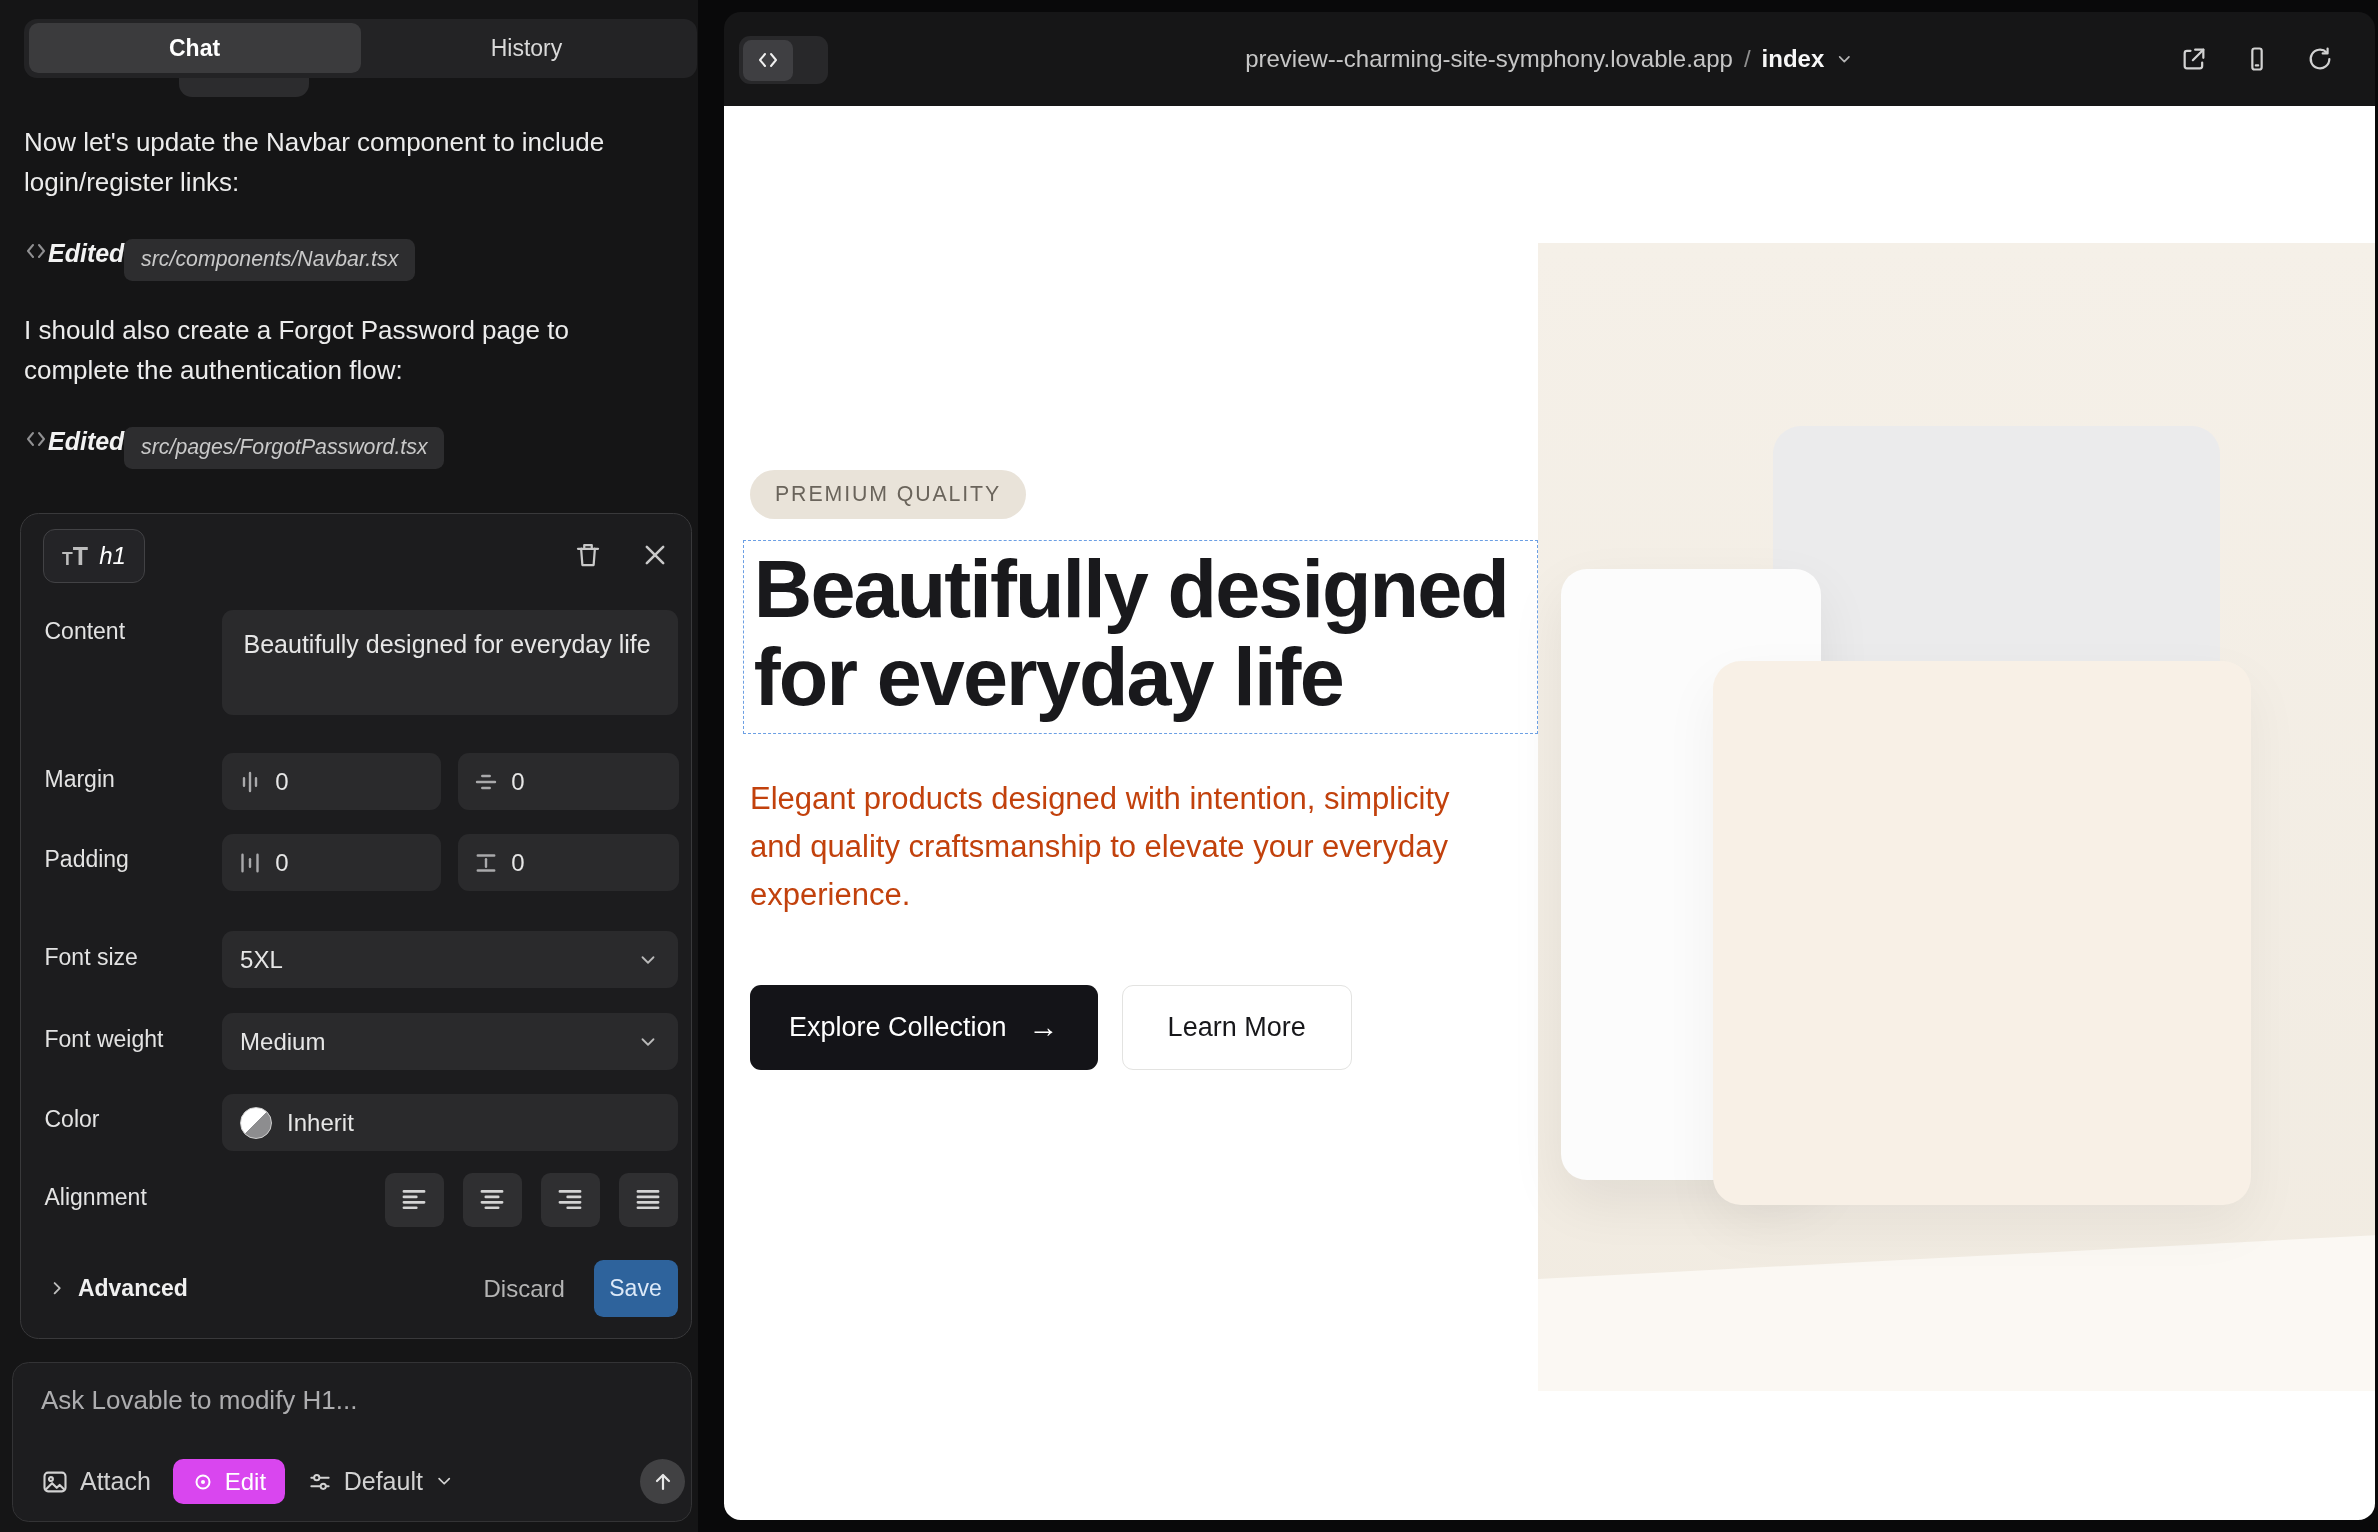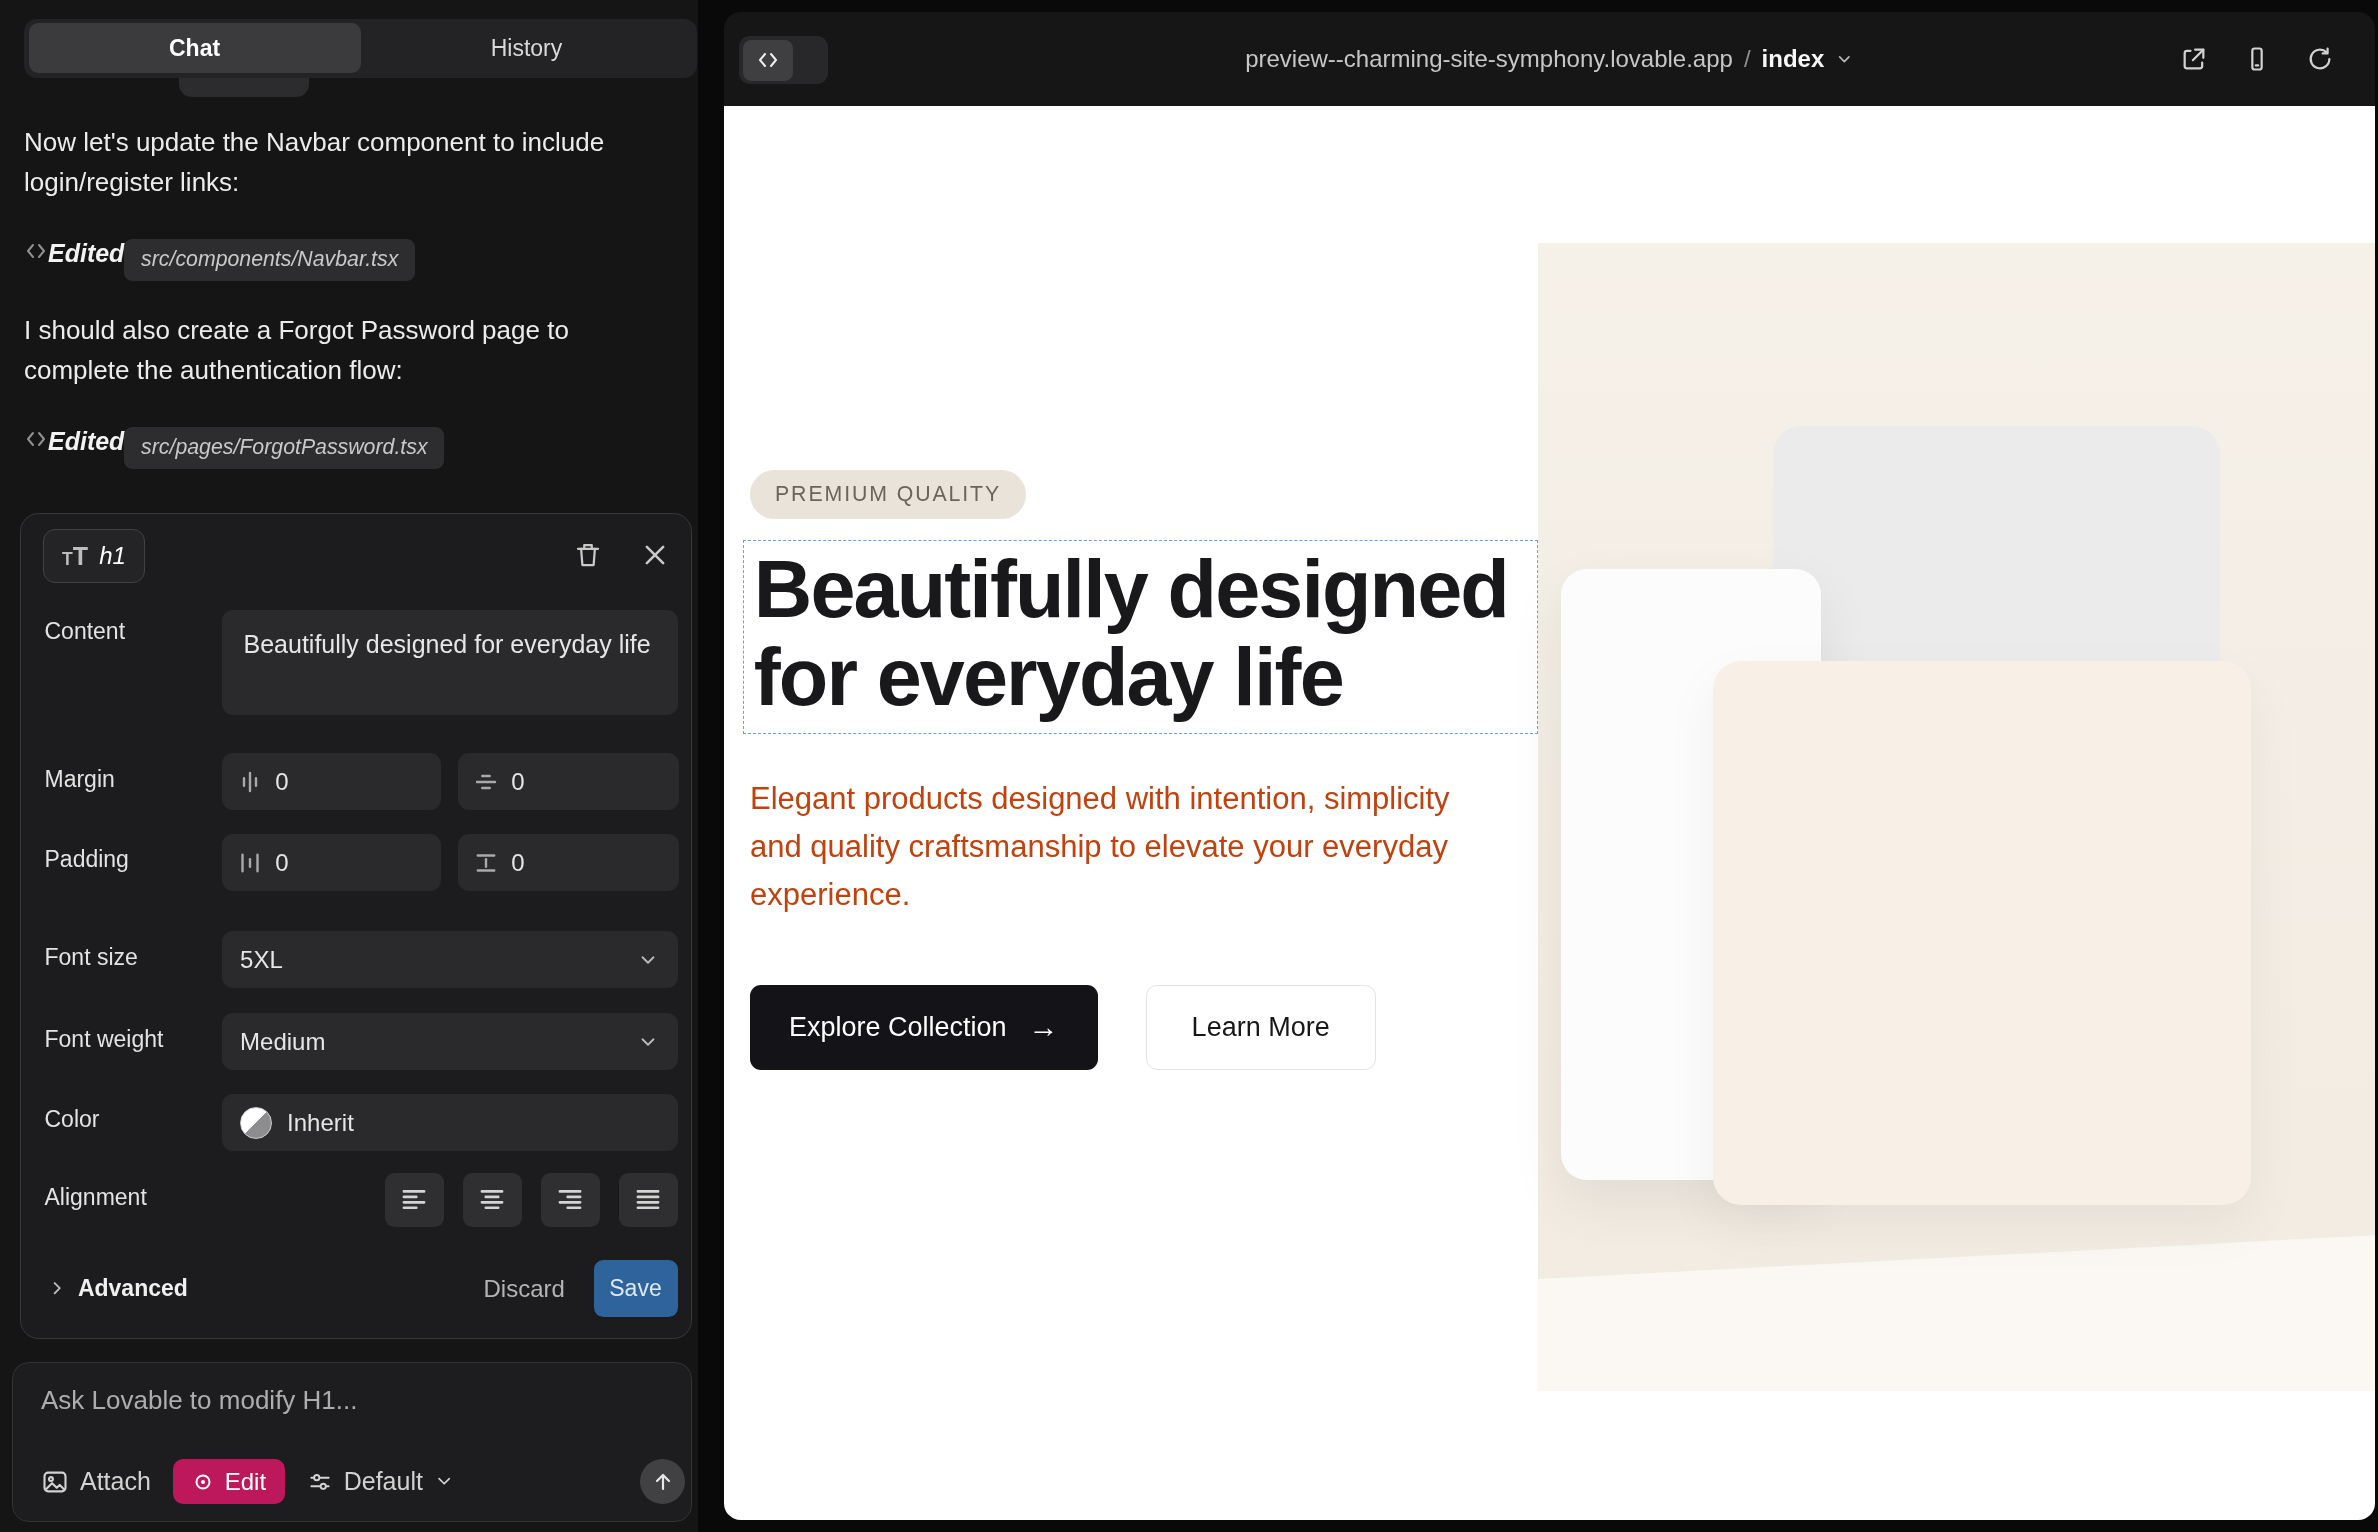--- a/index.html
+++ b/index.html
@@ -54,21 +54,21 @@
   .advanced .chev-r { color:#bdbdbd; }
   .discard-btn { position:absolute; left:452px; top:0; height:57px; display:flex; align-items:center; padding:0 11px; color:#b4b4b4; font-size:24px; }
   .save-btn { position:absolute; left:573px; top:0; width:84px; height:57px; background:#2e639c; color:#dce9f8; font-size:23px; border-radius:9.3px; display:flex; align-items:center; justify-content:center; }
 
   
   .composer { position:absolute; left:12px; top:1362px; width:680px; height:160px; background:#1d1d1f; border:0.9px solid #333335; border-radius:16.7px; z-index:3; }
   .composer input.ask { position:absolute; left:28px; top:22px; width:612px; background:transparent; border:none; outline:none; color:#e0e0e0; font-size:26px; font-family:"Liberation Sans",sans-serif; }
   .composer input.ask::placeholder { color:#adadaf; opacity:1; }
   .comp-row { position:absolute; left:28px; top:96px; height:45px; display:flex; align-items:center; gap:22px; }
   .attach-btn { display:flex; align-items:center; gap:11px; color:#d2d2d2; font-size:25px; }
-  .edit-pill { display:flex; align-items:center; gap:9.3px; background:#be185d; color:#ffffff; font-size:24px; height:45px; padding:0 18.6px; border-radius:10.2px; }
+  .edit-pill { display:flex; align-items:center; gap:9.3px; background:#d946ef; color:#ffffff; font-size:24px; height:45px; padding:0 18.6px; border-radius:10.2px; }
   .default-btn { display:flex; align-items:center; gap:11px; color:#d2d2d2; font-size:25px; }
   .send-btn { position:absolute; left:627px; top:96px; width:45px; height:45px; border-radius:50%; background:#414143; color:#e8e8e8; display:flex; align-items:center; justify-content:center; }
 
   
   .browser { position:absolute; left:724px; top:12px; width:1651px; height:1508px; background:#161617; border-radius:16.7px; overflow:hidden; }
   .chrome { position:absolute; left:0; top:0; width:100%; height:94px; }
   .code-toggle { position:absolute; left:15px; top:24px; width:89px; height:48px; background:#28282a; border-radius:11px; display:flex; padding:3.7px; }
   .code-toggle .seg { width:50px; height:41px; background:#3f3f42; border-radius:8.3px; display:flex; align-items:center; justify-content:center; color:#f0f0f0; }
   .url-group { position:absolute; left:0; right:0; top:0; height:94px; display:flex; align-items:center; justify-content:center; gap:11px; }
   .url-domain { color:#c6c6c6; font-size:24px; }
@@ -96,21 +96,21 @@
 
   .deco-gray { position:absolute; left:1049px; top:320px; width:447px; height:390px; background:#ebebec; border-radius:28px; z-index:2; }
   .deco-white { position:absolute; left:837px; top:463px; width:260px; height:611px; background:#fcfcfc; border-radius:26px; box-shadow:0 22px 56px rgba(0,0,0,0.07); z-index:3; }
   .deco-beige { position:absolute; left:989px; top:555px; width:538px; height:544px; background:#f8f0e6; border-radius:28px; box-shadow:0 22px 56px rgba(0,0,0,0.05); z-index:4; }
 
   .hero-content { position:absolute; left:26px; top:364px; width:872px; z-index:6; }
   .badge { display:inline-block; background:#e9e3d9; color:#6a645b; font-size:21.3px; letter-spacing:1.9px; padding:12px 25px; border-radius:927px; font-weight:500; }
   .dashed-box { margin-top:21.3px; margin-left:-7.4px; width:795px; border:1.9px dashed #6b9fe4; padding:3.7px 0 11px 10.2px; }
   .hero-heading { font-size:81px; line-height:1.09; font-weight:700; color:#19191c; letter-spacing:-1.9px; }
   .hero-paragraph { margin-top:41px; width:705px; font-size:31px; line-height:1.56; color:#c2410c; }
-  .hero-ctas { margin-top:65px; display:flex; gap:48px; }
+  .hero-ctas { margin-top:65px; display:flex; gap:24px; }
   .cta-primary { display:flex; align-items:center; justify-content:center; gap:22px; height:85px; padding:0 39px; background:#141418; color:#ffffff; font-size:27px; border-radius:11px; }
   .cta-arrow { font-size:30px; line-height:1; }
   .cta-secondary { display:flex; align-items:center; justify-content:center; height:85px; padding:0 45px; background:#ffffff; border:0.9px solid #e3e3e1; color:#17171a; font-size:27px; border-radius:11px; }
 </style>
 </head>
 <body>
 
 <div class="app">
 
   <aside class="left-panel">

